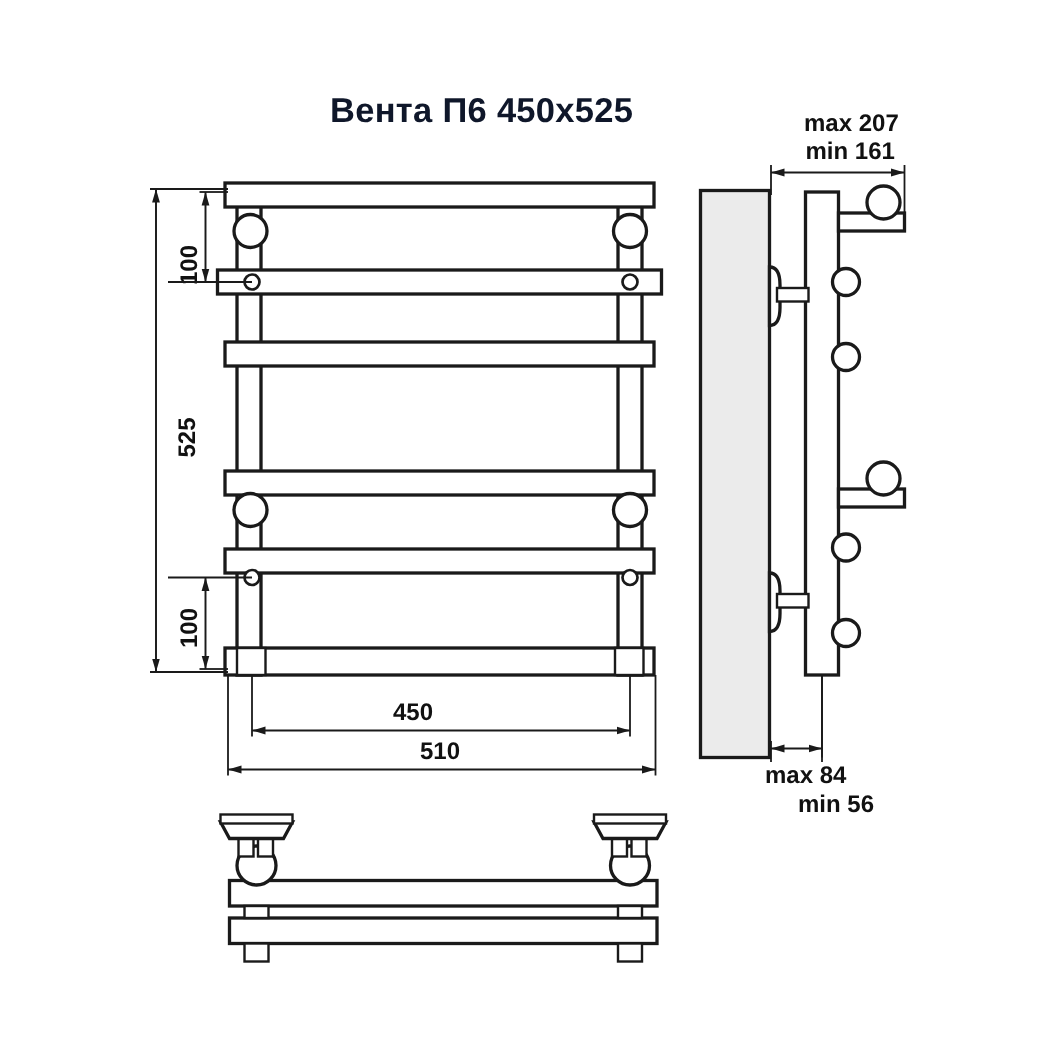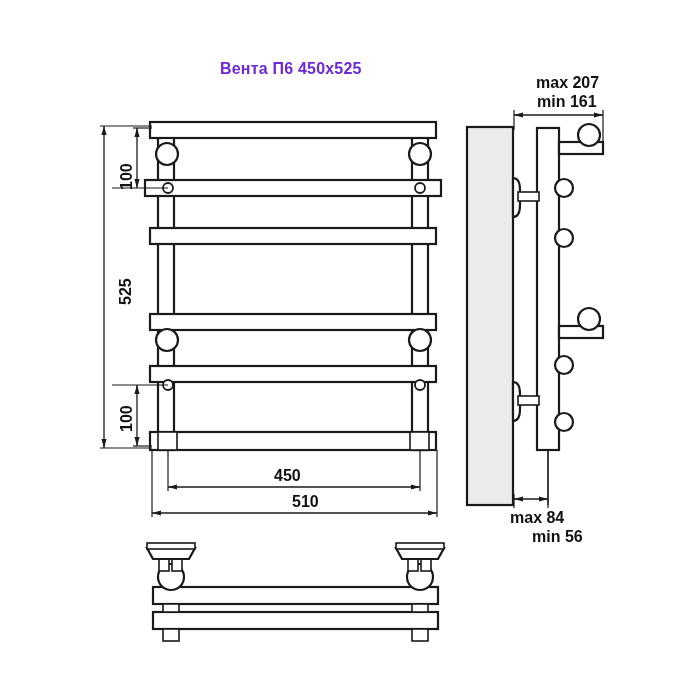--- a/index.html
+++ b/index.html
@@ -31,23 +31,23 @@
   .ln-thin { stroke: #1a1a1a; stroke-width: 1.2; fill: none; }
   .ln-dim { stroke: #1a1a1a; stroke-width: 1.3; fill: none; }
   .part { fill: #ffffff; stroke: #1a1a1a; stroke-width: 2.2; }
   .part-thin { fill: #ffffff; stroke: #1a1a1a; stroke-width: 1.6; }
   .wallpanel { fill: #ebebeb; stroke: #1a1a1a; stroke-width: 2.2; }
   .circ { fill: #ffffff; stroke: #1a1a1a; stroke-width: 2.2; }
   .circ-sm { fill: #ffffff; stroke: #1a1a1a; stroke-width: 1.8; }
   .title-text {
     position: absolute;
     font-family: "Liberation Sans", sans-serif;
-    font-size: 16px;
+    font-size: 23px;
     font-weight: bold;
-    color: #6d28d9;
+    color: #0f172a;
     white-space: nowrap;
     letter-spacing: 0.2px;
   }
   .dim-text {
     position: absolute;
     font-family: "Liberation Sans", sans-serif;
     font-size: 16px;
     font-weight: bold;
     color: #111111;
     white-space: nowrap;
@@ -69,23 +69,23 @@
 
   <div class="dim-text" style="left:510px; top:509px;">max 84</div>
   <div class="dim-text" style="left:512px; top:528px;margin-left:20px;">min 56</div>
 
   <div class="dim-text vert" style="left:118px; top:190px;">100</div>
 
   <div class="dim-text vert" style="left:118px; top:432px;">100</div>
 
   <div class="dim-text vert" style="left:117px; top:305px;">525</div>
 
-  <div class="dim-text" style="left:274px; top:467px;text-align:right;">450</div>
-
-  <div class="dim-text" style="left:292px; top:493px;">510</div>
+  <div class="dim-text" style="left:262px; top:467px;text-align:right;">450</div>
+
+  <div class="dim-text" style="left:280px; top:493px;">510</div>
 
   <svg class="drawing" viewBox="0 0 700 700" xmlns="http://www.w3.org/2000/svg">
 
     <defs>
       <marker id="arrL" markerWidth="10" markerHeight="8" refX="9" refY="4" orient="auto" markerUnits="userSpaceOnUse">
         <path d="M9,4 L0,1.4 L0,6.6 Z" fill="#1a1a1a"></path>
       </marker>
       <marker id="arrR" markerWidth="10" markerHeight="8" refX="1" refY="4" orient="auto" markerUnits="userSpaceOnUse">
         <path d="M1,4 L10,1.4 L10,6.6 Z" fill="#1a1a1a"></path>
       </marker>

